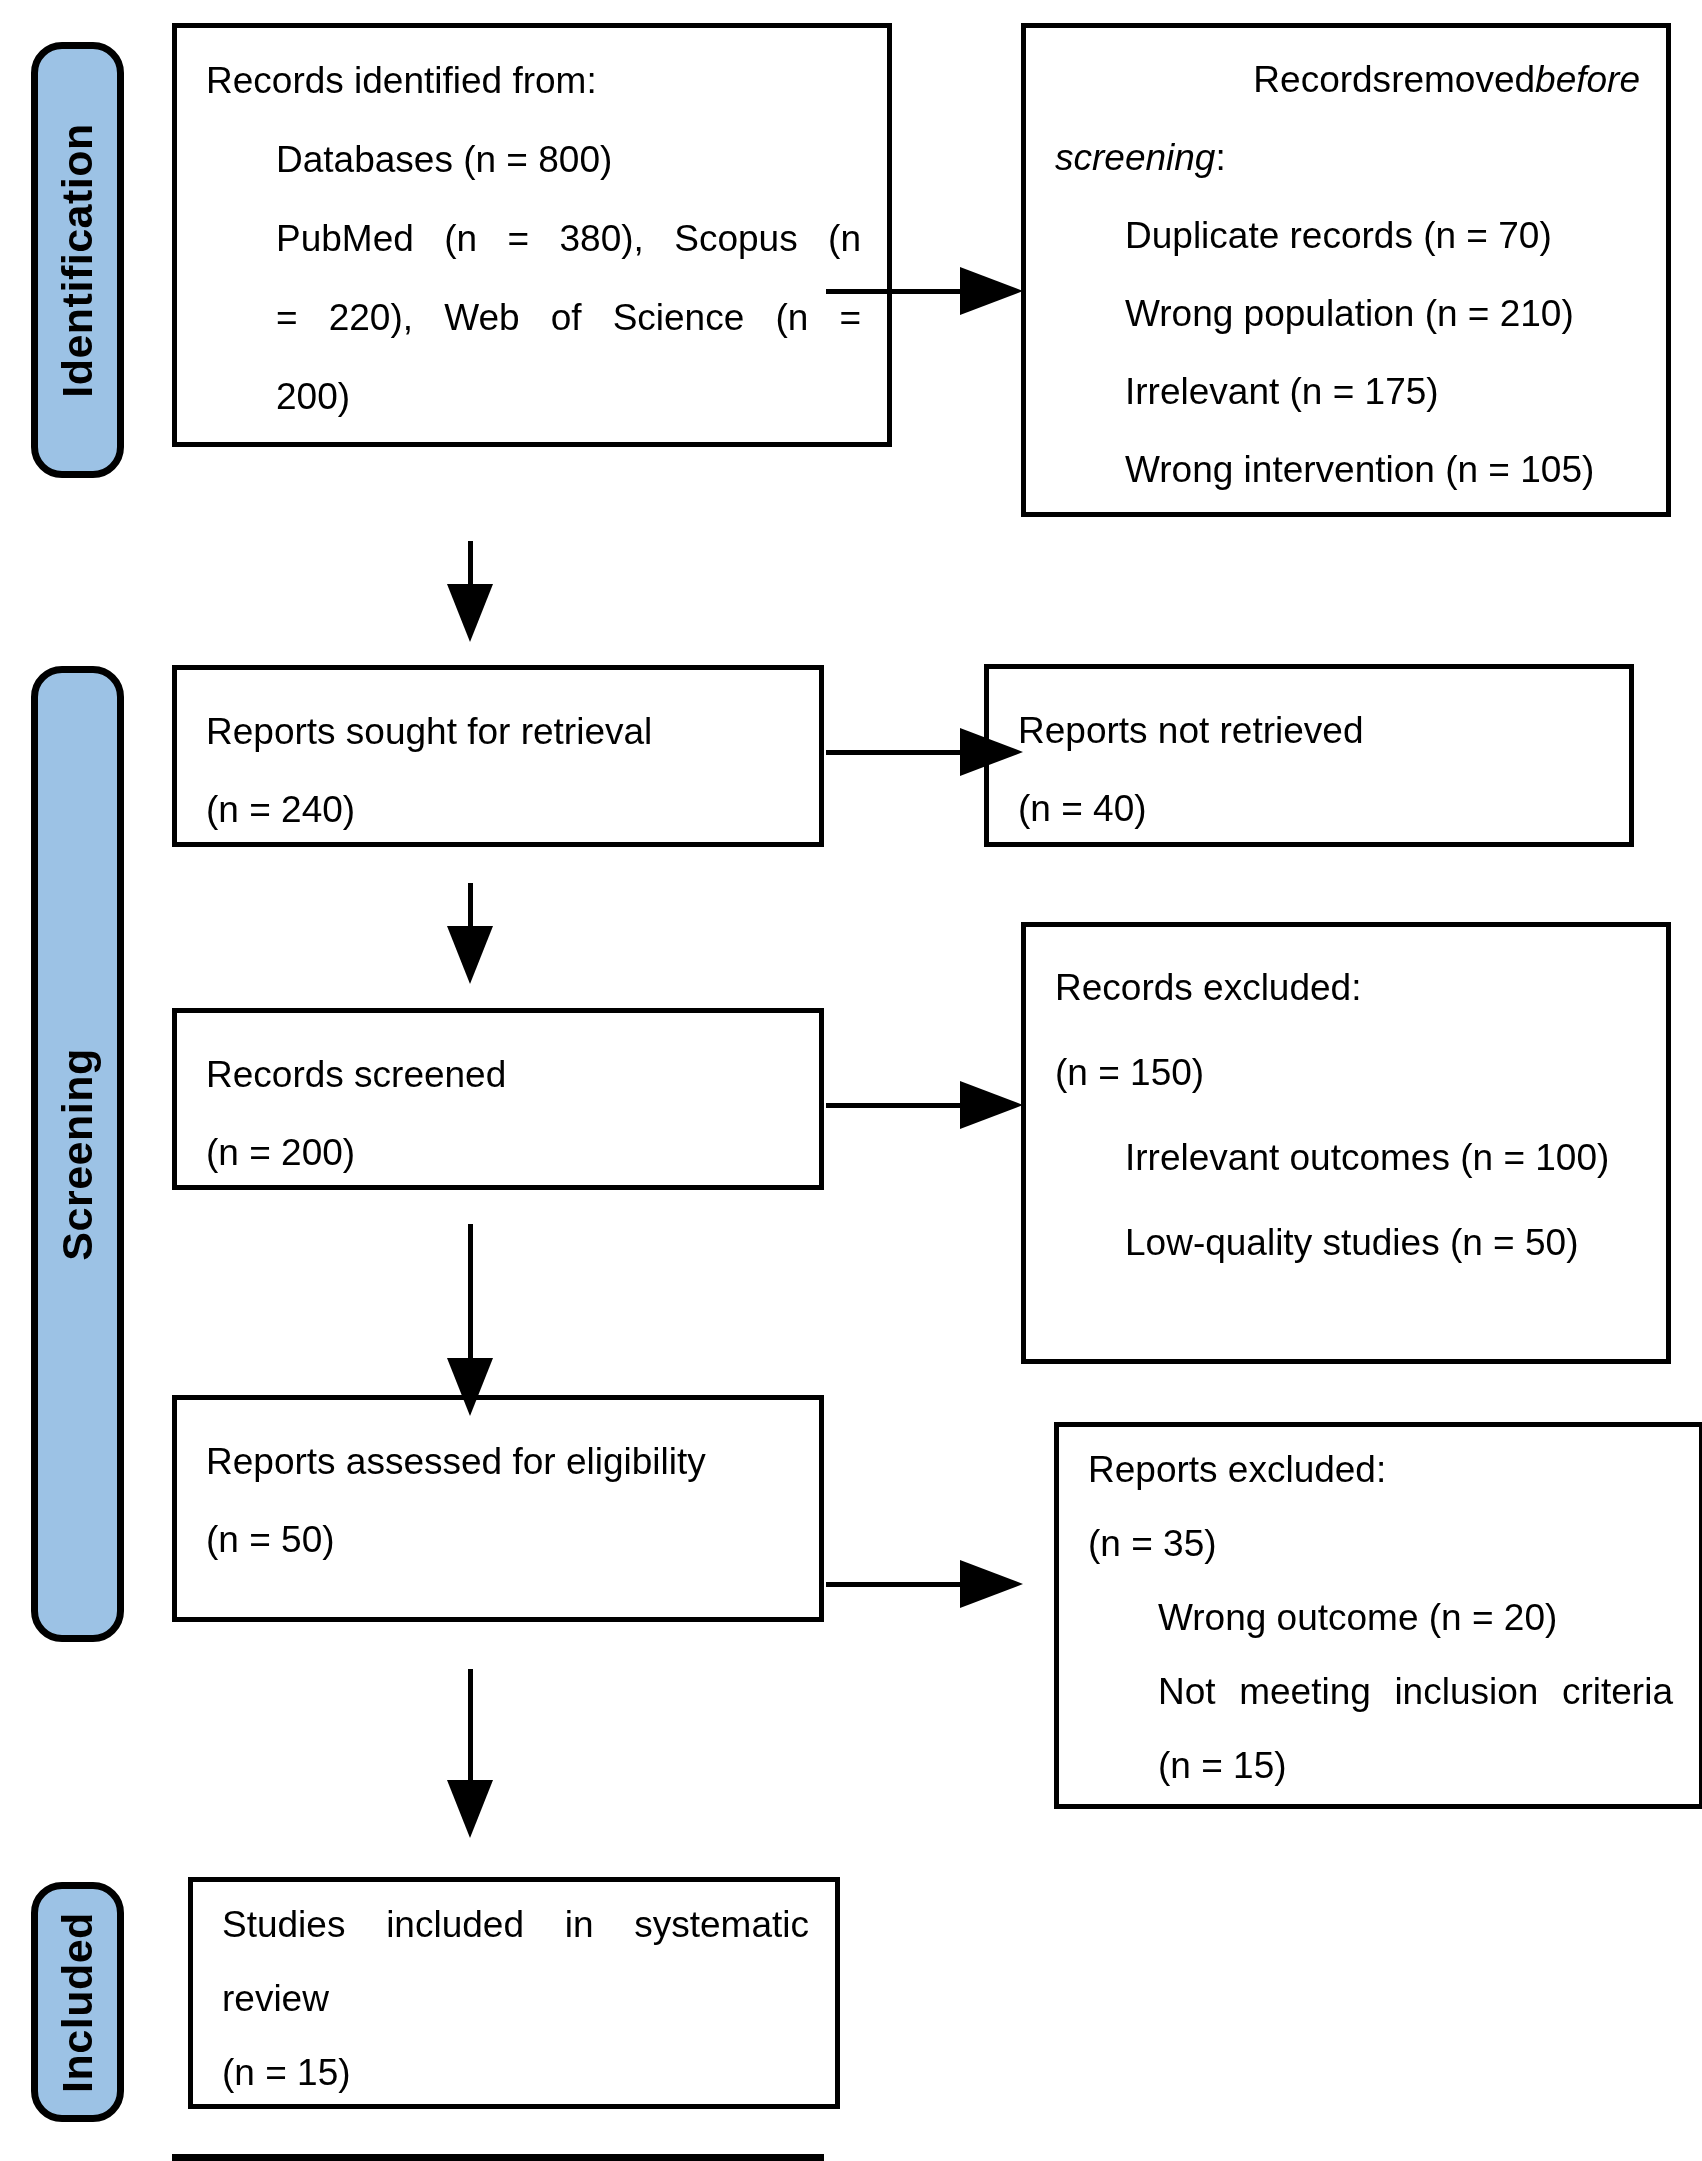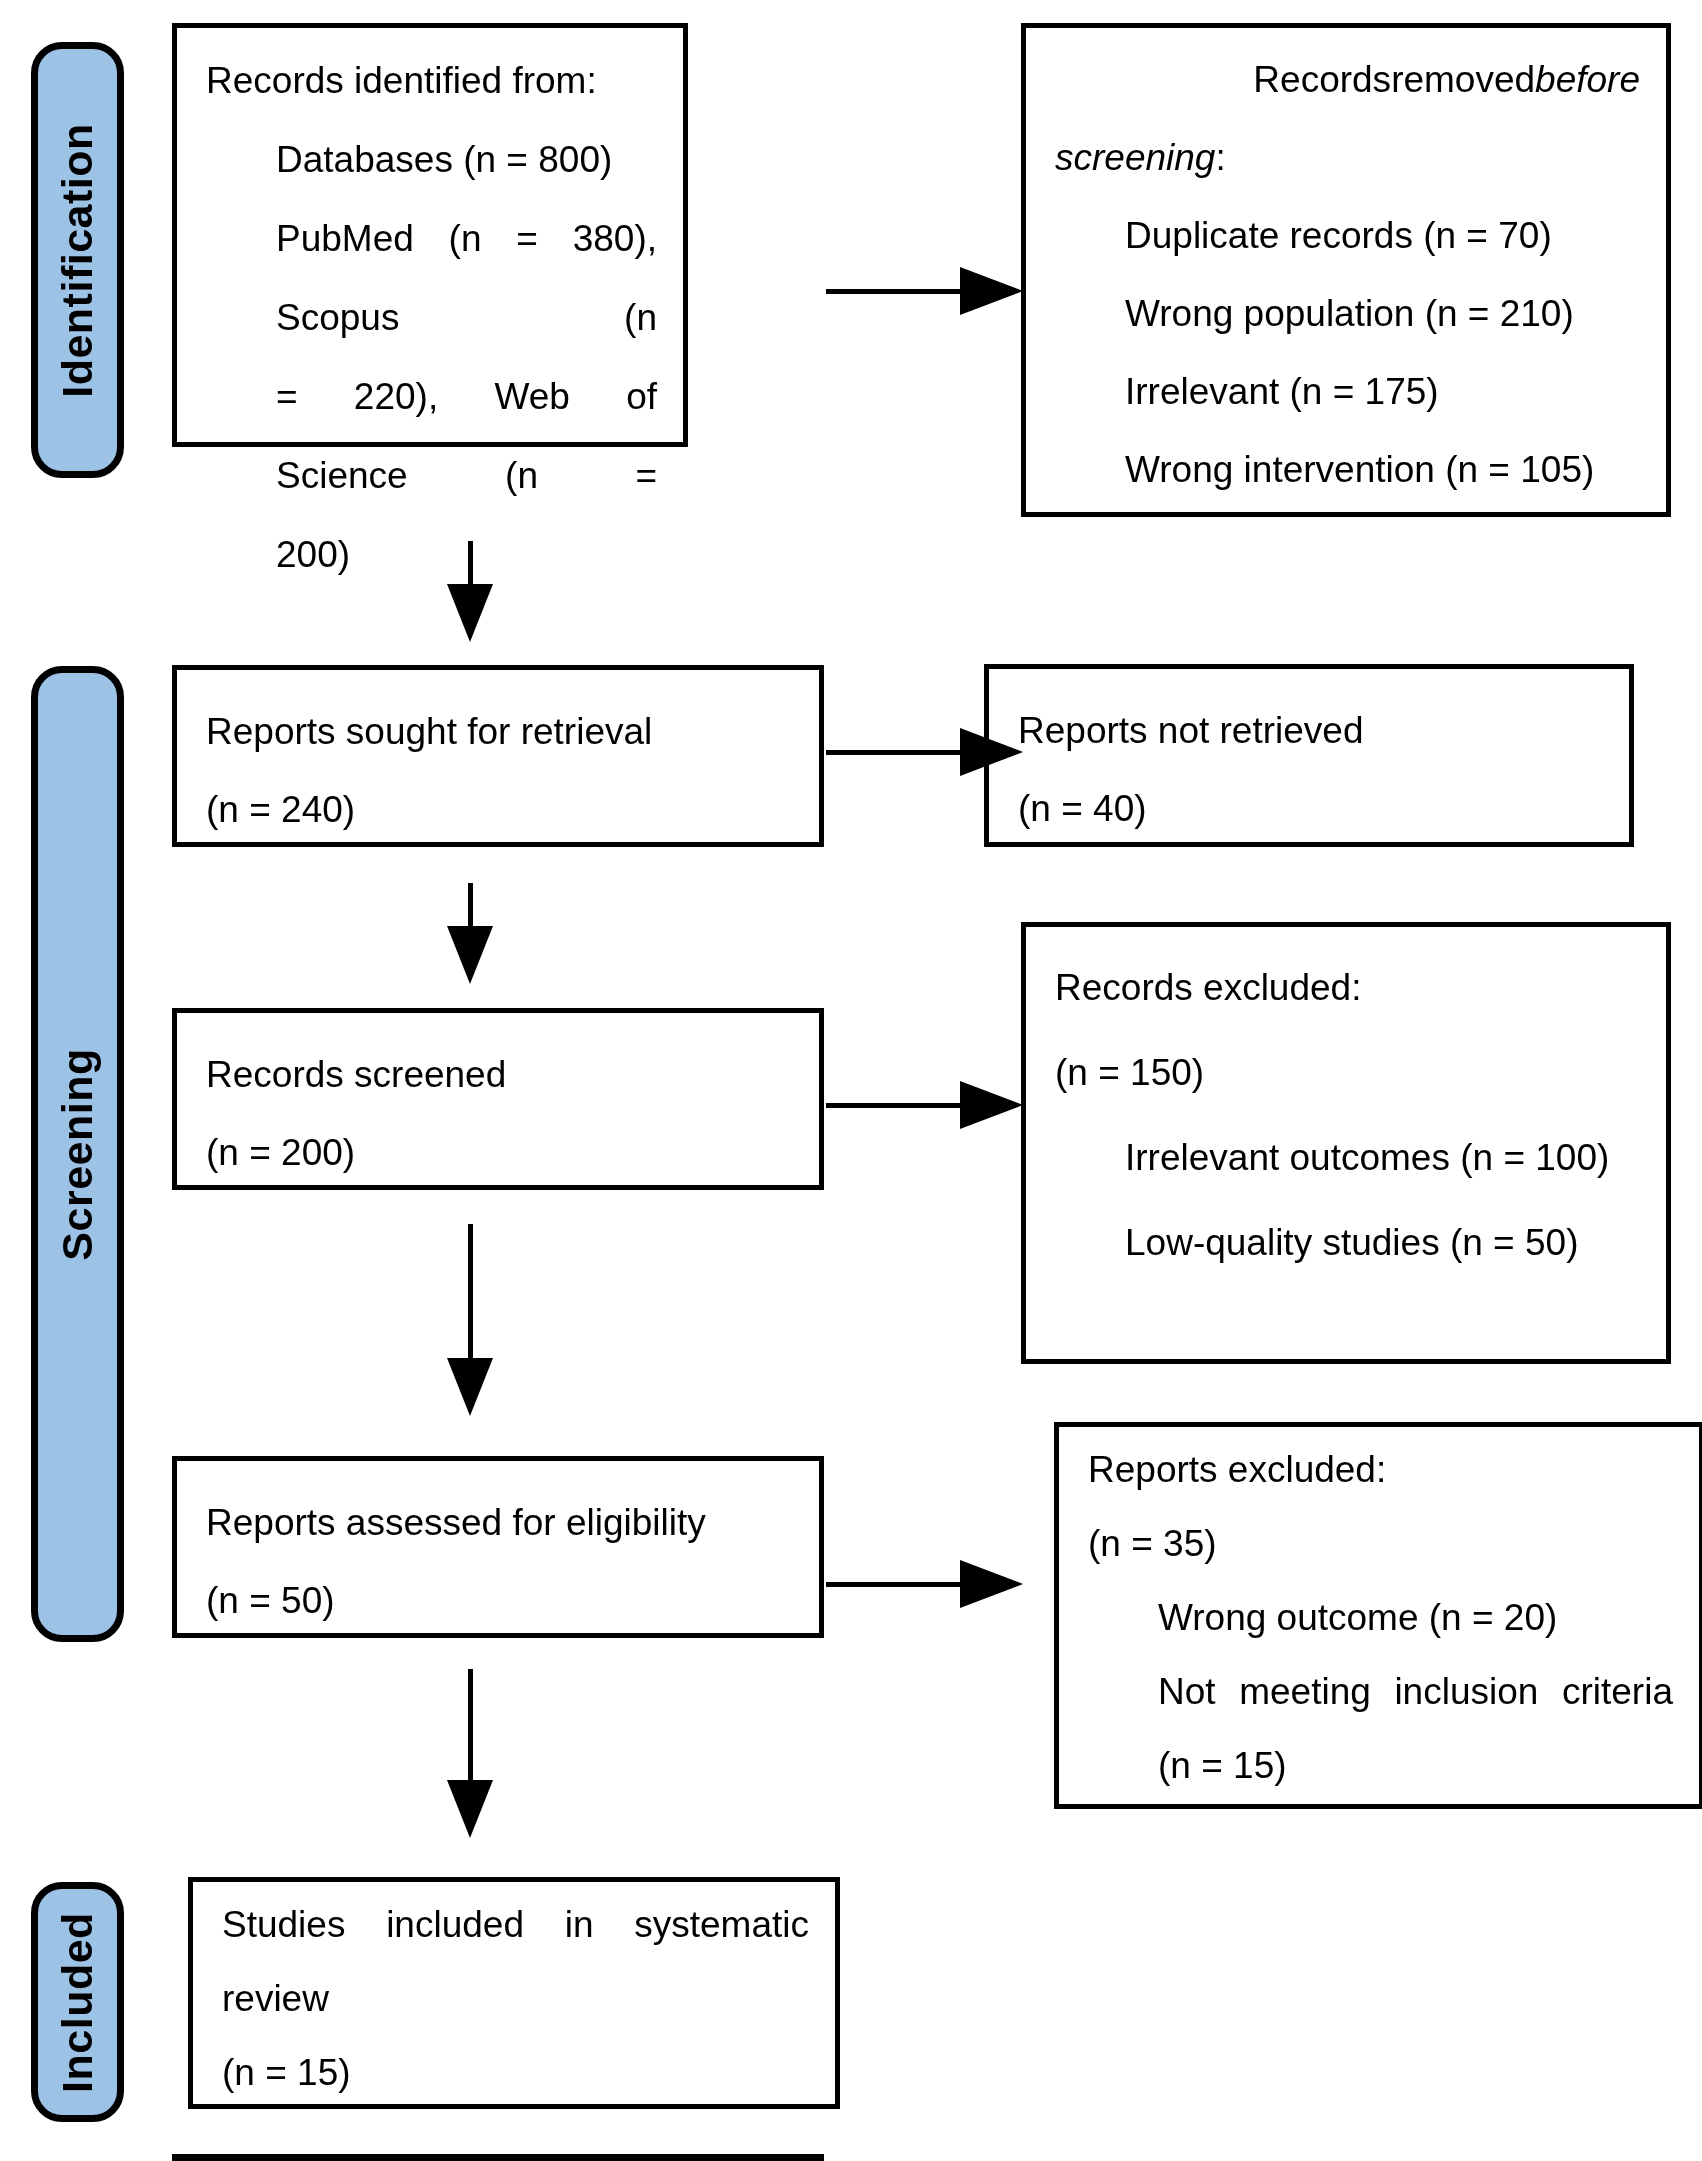--- a/index.html
+++ b/index.html
@@ -53,27 +53,27 @@
     text-align: justify;
     text-align-last: justify;
   }
   .italic { font-style: italic; }
   .title-flex {
     display: flex;
     justify-content: flex-end;
     white-space: nowrap;
   }
 
-  .box-identified       { left: 172px;  top: 23.4px;   width: 516px; height: 424px; }
+  .box-identified       { left: 172px;  top: 23.4px;   width: 720px; height: 424px; }
   .box-removed          { left: 1021px; top: 23.4px;   width: 650px; height: 494px; line-height: 78px; }
   .box-sought           { left: 172px;  top: 665px; width: 652px; height: 182px; line-height: 78px; padding-top: 23.4px; }
   .box-not-retrieved    { left: 984px; top: 664px; width: 650px; height: 183px; line-height: 78px; padding-top: 23.4px; }
   .box-screened         { left: 172px;  top: 1008px; width: 652px; height: 182px; line-height: 78px; padding-top: 23.4px; }
   .box-records-excluded { left: 1021px; top: 922px; width: 650px; height: 442px; line-height: 85px; padding-top: 18px; }
-  .box-assessed         { left: 172px;  top: 1456px; width: 652px; height: 182px; line-height: 78px; padding-top: 23.4px; }
+  .box-assessed         { left: 172px;  top: 1395px; width: 652px; height: 227px; line-height: 78px; padding-top: 23.4px; }
   .box-reports-excluded { left: 1054px; top: 1422px; width: 650px; height: 387px; line-height: 74px; padding-top: 6.2px; }
   .box-included-final   { left: 188px;  top: 1877px; width: 652px; height: 232px; line-height: 74px; padding-top: 6.2px; }
 
   
   .cutoff-edge {
     position: absolute;
     left: 172px; top: 2154px;
     width: 652px; height: 7.8px;
     background: var(--ink);
   }

